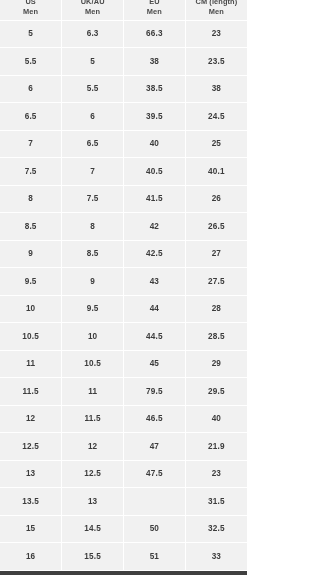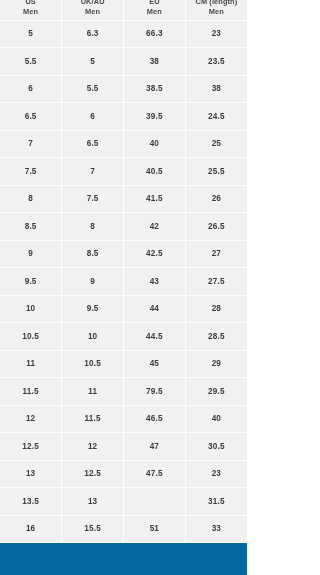--- a/index.html
+++ b/index.html
@@ -11,21 +11,21 @@
     width: 247px;
     height: 575px;
     overflow: hidden;
     font-family: "Liberation Sans", sans-serif;
   }
   .size-table-viewport {
     width: 247px;
     height: 575px;
     overflow: hidden;
     position: relative;
-    background: #0369a1;
+    background: #404040;
   }
   .size-table-inner {
     position: absolute;
     left: 0;
     top: -4px;
     width: 247px;
   }
   table.size-table {
     border-collapse: collapse;
     width: 247px;
@@ -133,21 +133,21 @@
           <tr>
             <td>7</td>
             <td>6.5</td>
             <td>40</td>
             <td>25</td>
           </tr>
           <tr>
             <td>7.5</td>
             <td>7</td>
             <td>40.5</td>
-            <td>25.5</td>
+            <td>40.1</td>
           </tr>
           <tr>
             <td>8</td>
             <td>7.5</td>
             <td>41.5</td>
             <td>26</td>
           </tr>
           <tr>
             <td>8.5</td>
             <td>8</td>
@@ -193,33 +193,39 @@
           <tr>
             <td>12</td>
             <td>11.5</td>
             <td>46.5</td>
             <td>40</td>
           </tr>
           <tr>
             <td>12.5</td>
             <td>12</td>
             <td>47</td>
-            <td>30.5</td>
+            <td>21.9</td>
           </tr>
           <tr>
             <td>13</td>
             <td>12.5</td>
             <td>47.5</td>
             <td>23</td>
           </tr>
           <tr>
             <td>13.5</td>
             <td>13</td>
             <td class="empty-cell"></td>
             <td>31.5</td>
+          </tr>
+          <tr>
+            <td>15</td>
+            <td>14.5</td>
+            <td>50</td>
+            <td>32.5</td>
           </tr>
           <tr>
             <td>16</td>
             <td>15.5</td>
             <td>51</td>
             <td>33</td>
           </tr>
         </tbody>
     </table>
   </div>

